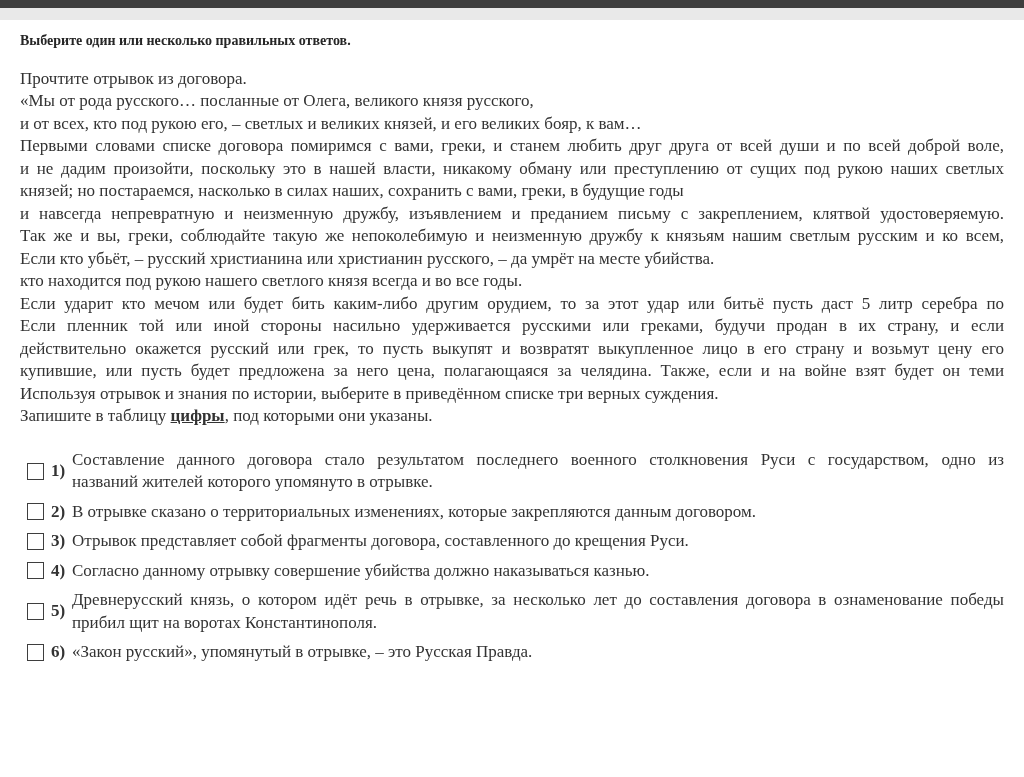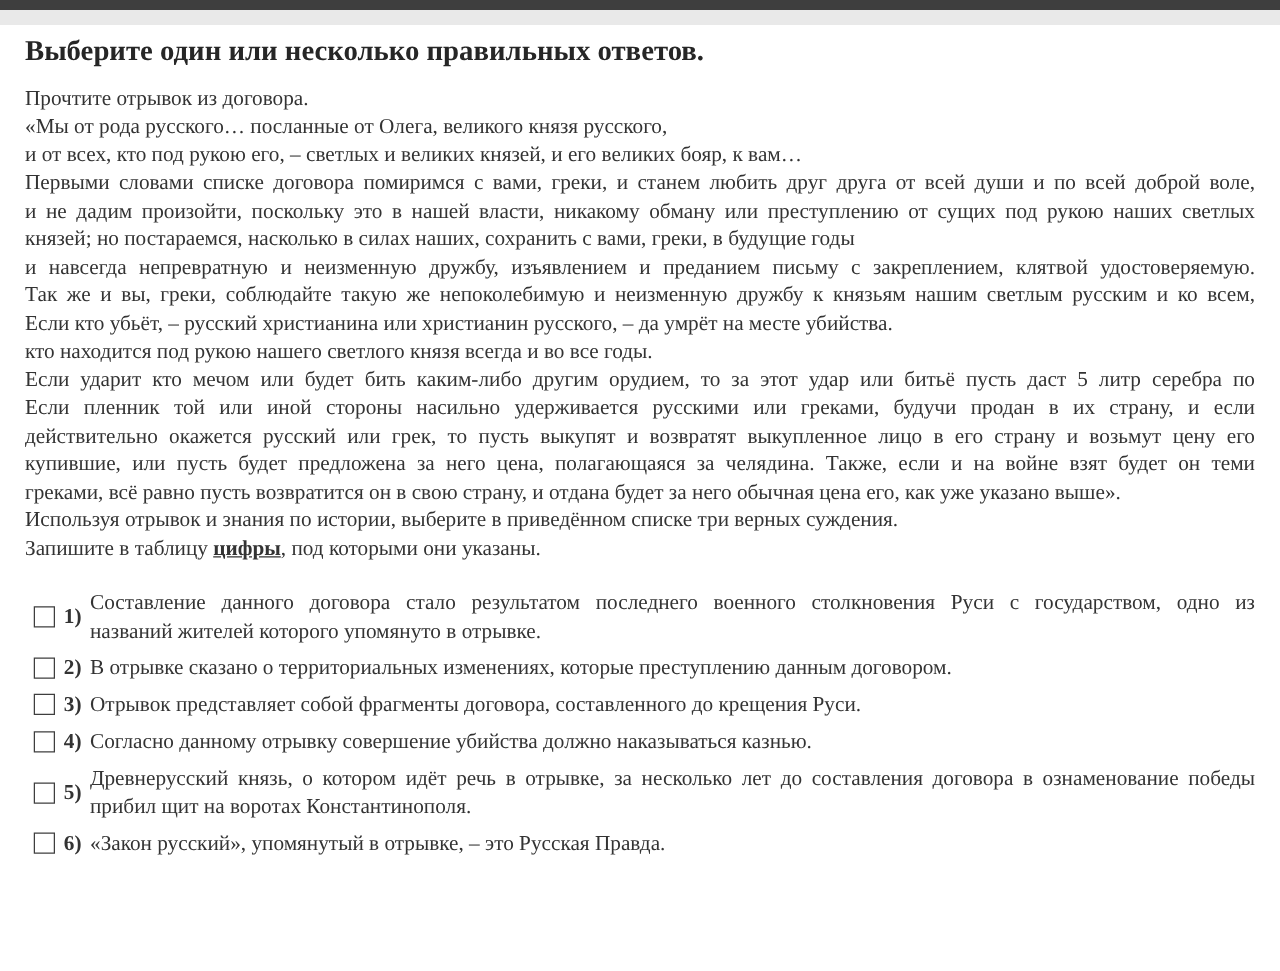--- a/index.html
+++ b/index.html
@@ -9,21 +9,21 @@
     font-family: "Liberation Serif", serif;
     font-size: 17px;
     color: #333333;
     overflow: hidden;
   }
   .topbar { height: 8px; background: #3e3e3e; }
   .substrip { height: 12px; background: #e9e9e9; }
   .content { padding: 10px 20px 0 20px; }
 
   .title {
-    font-size: 23px; font-weight: bold; color: #262626;
+    font-size: 14px; font-weight: bold; color: #262626;
     margin: 0; line-height: 22.5px;
   }
   .intro { margin-top: 15px; }
 
   .pline { line-height: 22.5px; white-space: normal; }
   .pline.just { text-align: justify; text-align-last: justify; }
 
   .task { }
   .task .pline b u { text-decoration: underline; }
 
@@ -64,42 +64,41 @@
       <div class="pline just">и не дадим произойти, поскольку это в нашей власти, никакому обману или преступлению от сущих под рукою наших светлых</div>
       <div class="pline">князей; но постараемся, насколько в силах наших, сохранить с вами, греки, в будущие годы</div>
       <div class="pline just">и навсегда непревратную и неизменную дружбу, изъявлением и преданием письму с закреплением, клятвой удостоверяемую.</div>
       <div class="pline just">Так же и вы, греки, соблюдайте такую же непоколебимую и неизменную дружбу к князьям нашим светлым русским и ко всем,</div>
       <div class="pline">Если кто убьёт, –  русский христианина или христианин русского, –  да умрёт на месте убийства.</div>
       <div class="pline">кто находится под рукою нашего светлого князя всегда и во все годы.</div>
       <div class="pline just">Если ударит кто мечом или будет бить каким-либо другим орудием, то за этот удар или битьё пусть даст 5 литр серебра по</div>
       <div class="pline just">Если пленник той или иной стороны насильно удерживается русскими или греками, будучи продан в их страну, и если</div>
       <div class="pline just">действительно окажется русский или грек, то пусть выкупят и возвратят выкупленное лицо в его страну и возьмут цену его</div>
       <div class="pline just">купившие, или пусть будет предложена за него цена, полагающаяся за челядина. Также, если и на войне взят будет он теми</div>
-      <div class="pline">греками, всё равно пусть возвратится он в свою страну, и отдана будет за него обычная цена его, как уже указано выше».</div>
     </div>
 
   <div class="task">
     <div class="pline">Используя отрывок и знания по истории, выберите в приведённом списке три верных суждения.</div>
     <div class="pline"><span>Запишите в таблицу </span><b><u>цифры</u></b><span>, под которыми они указаны.</span></div>
   </div>
 
   <div class="options" id="options">
       <div class="option">
         <span class="cb" role="checkbox" aria-checked="false"></span>
         <span class="num">1)</span>
         <div class="otext">
           <div class="pline just">Составление данного договора стало результатом последнего военного столкновения Руси с государством, одно из</div>
           <div class="pline">названий жителей которого упомянуто в отрывке.</div>
         </div>
       </div>
       <div class="option">
         <span class="cb" role="checkbox" aria-checked="false"></span>
         <span class="num">2)</span>
         <div class="otext">
-          <div class="pline">В отрывке сказано о территориальных изменениях, которые преступлению данным договором.</div>
+          <div class="pline">В отрывке сказано о территориальных изменениях, которые закрепляются данным договором.</div>
         </div>
       </div>
       <div class="option">
         <span class="cb" role="checkbox" aria-checked="false"></span>
         <span class="num">3)</span>
         <div class="otext">
           <div class="pline">Отрывок представляет собой фрагменты договора, составленного до крещения Руси.</div>
         </div>
       </div>
       <div class="option">

